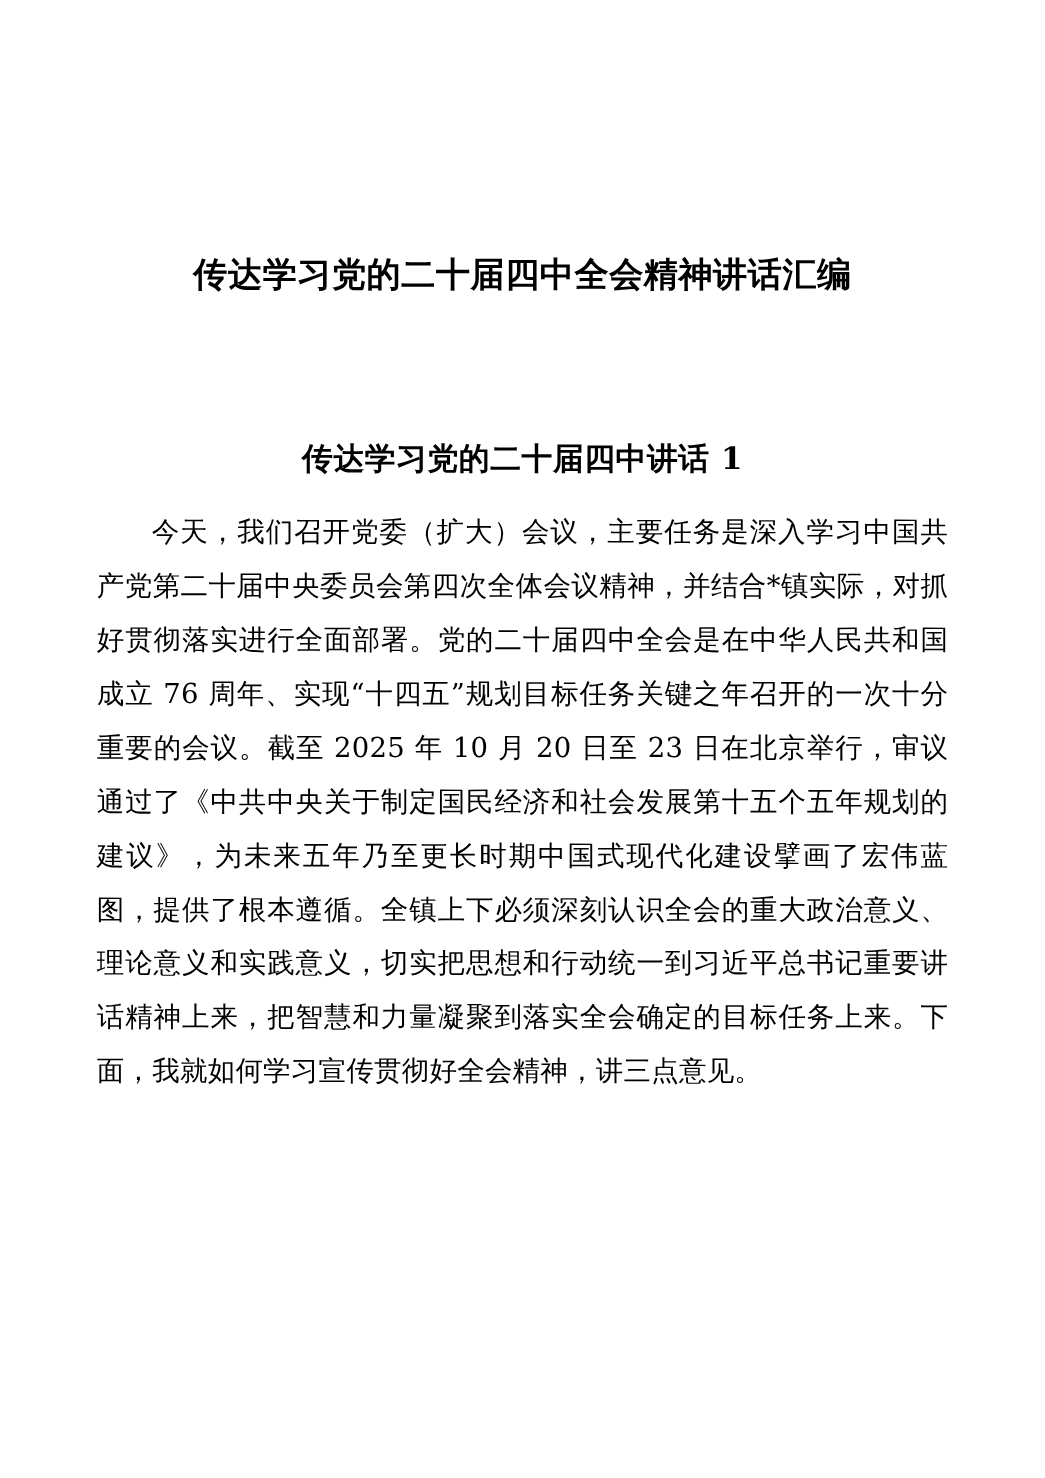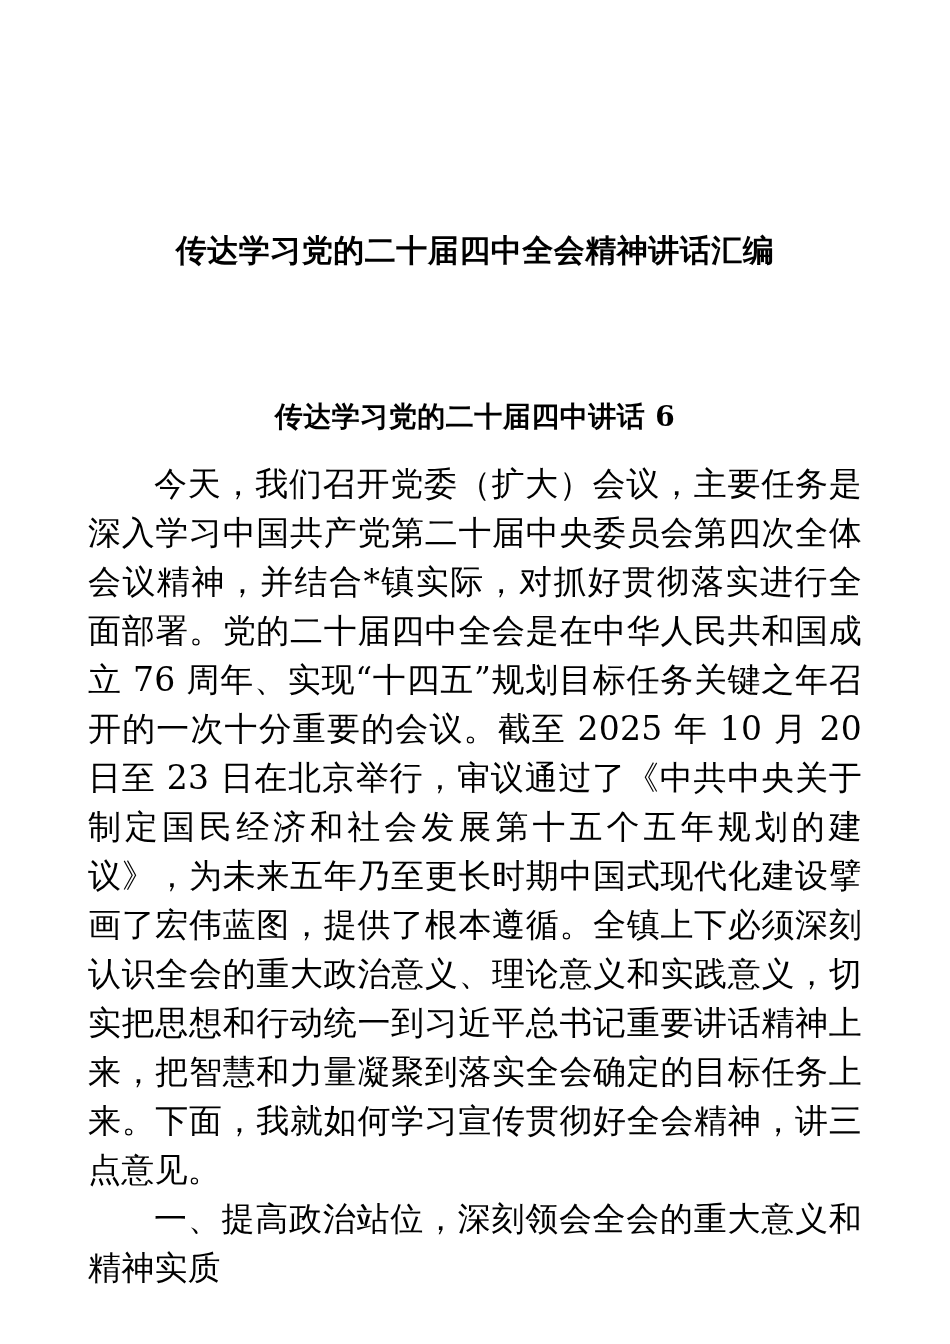--- a/index.html
+++ b/index.html
@@ -55,42 +55,41 @@
 
   
   .body-block {
     padding-top: 22px;
   }
 
   p.para {
     margin: 0;
     padding: 0;
     font-family: "DejaVu Serif", "Liberation Serif", serif;
-    font-size: 33px;
+    font-size: 25px;
     line-height: 49px;
     text-align: justify;
     text-justify: inter-character;
     text-indent: 2em;
     letter-spacing: 0.2px;
     word-break: break-all;
   }
 
   p.para.heading-para {
     text-indent: 2em;
   }
 </style>
 </head>
 <body>
 
 <div class="page">
 
   <h1 class="doc-title">传达学习党的二十届四中全会精神讲话汇编</h1>
 
-  <h2 class="speech-title">传达学习党的二十届四中讲话 6</h2>
+  <h2 class="speech-title">传达学习党的二十届四中讲话 1</h2>
 
   <div class="body-block">
     <p class="para">今天，我们召开党委（扩大）会议，主要任务是深入学习中国共产党第二十届中央委员会第四次全体会议精神，并结合*镇实际，对抓好贯彻落实进行全面部署。党的二十届四中全会是在中华人民共和国成立 76 周年、实现“十四五”规划目标任务关键之年召开的一次十分重要的会议。截至 2025 年 10 月 20 日至 23 日在北京举行，审议通过了《中共中央关于制定国民经济和社会发展第十五个五年规划的建议》，为未来五年乃至更长时期中国式现代化建设擘画了宏伟蓝图，提供了根本遵循。全镇上下必须深刻认识全会的重大政治意义、理论意义和实践意义，切实把思想和行动统一到习近平总书记重要讲话精神上来，把智慧和力量凝聚到落实全会确定的目标任务上来。下面，我就如何学习宣传贯彻好全会精神，讲三点意见。</p>
 
-    <p class="para heading-para">一、提高政治站位，深刻领会全会的重大意义和精神实质</p>
 
   </div>
 
 </div>
 
 </body></html>

